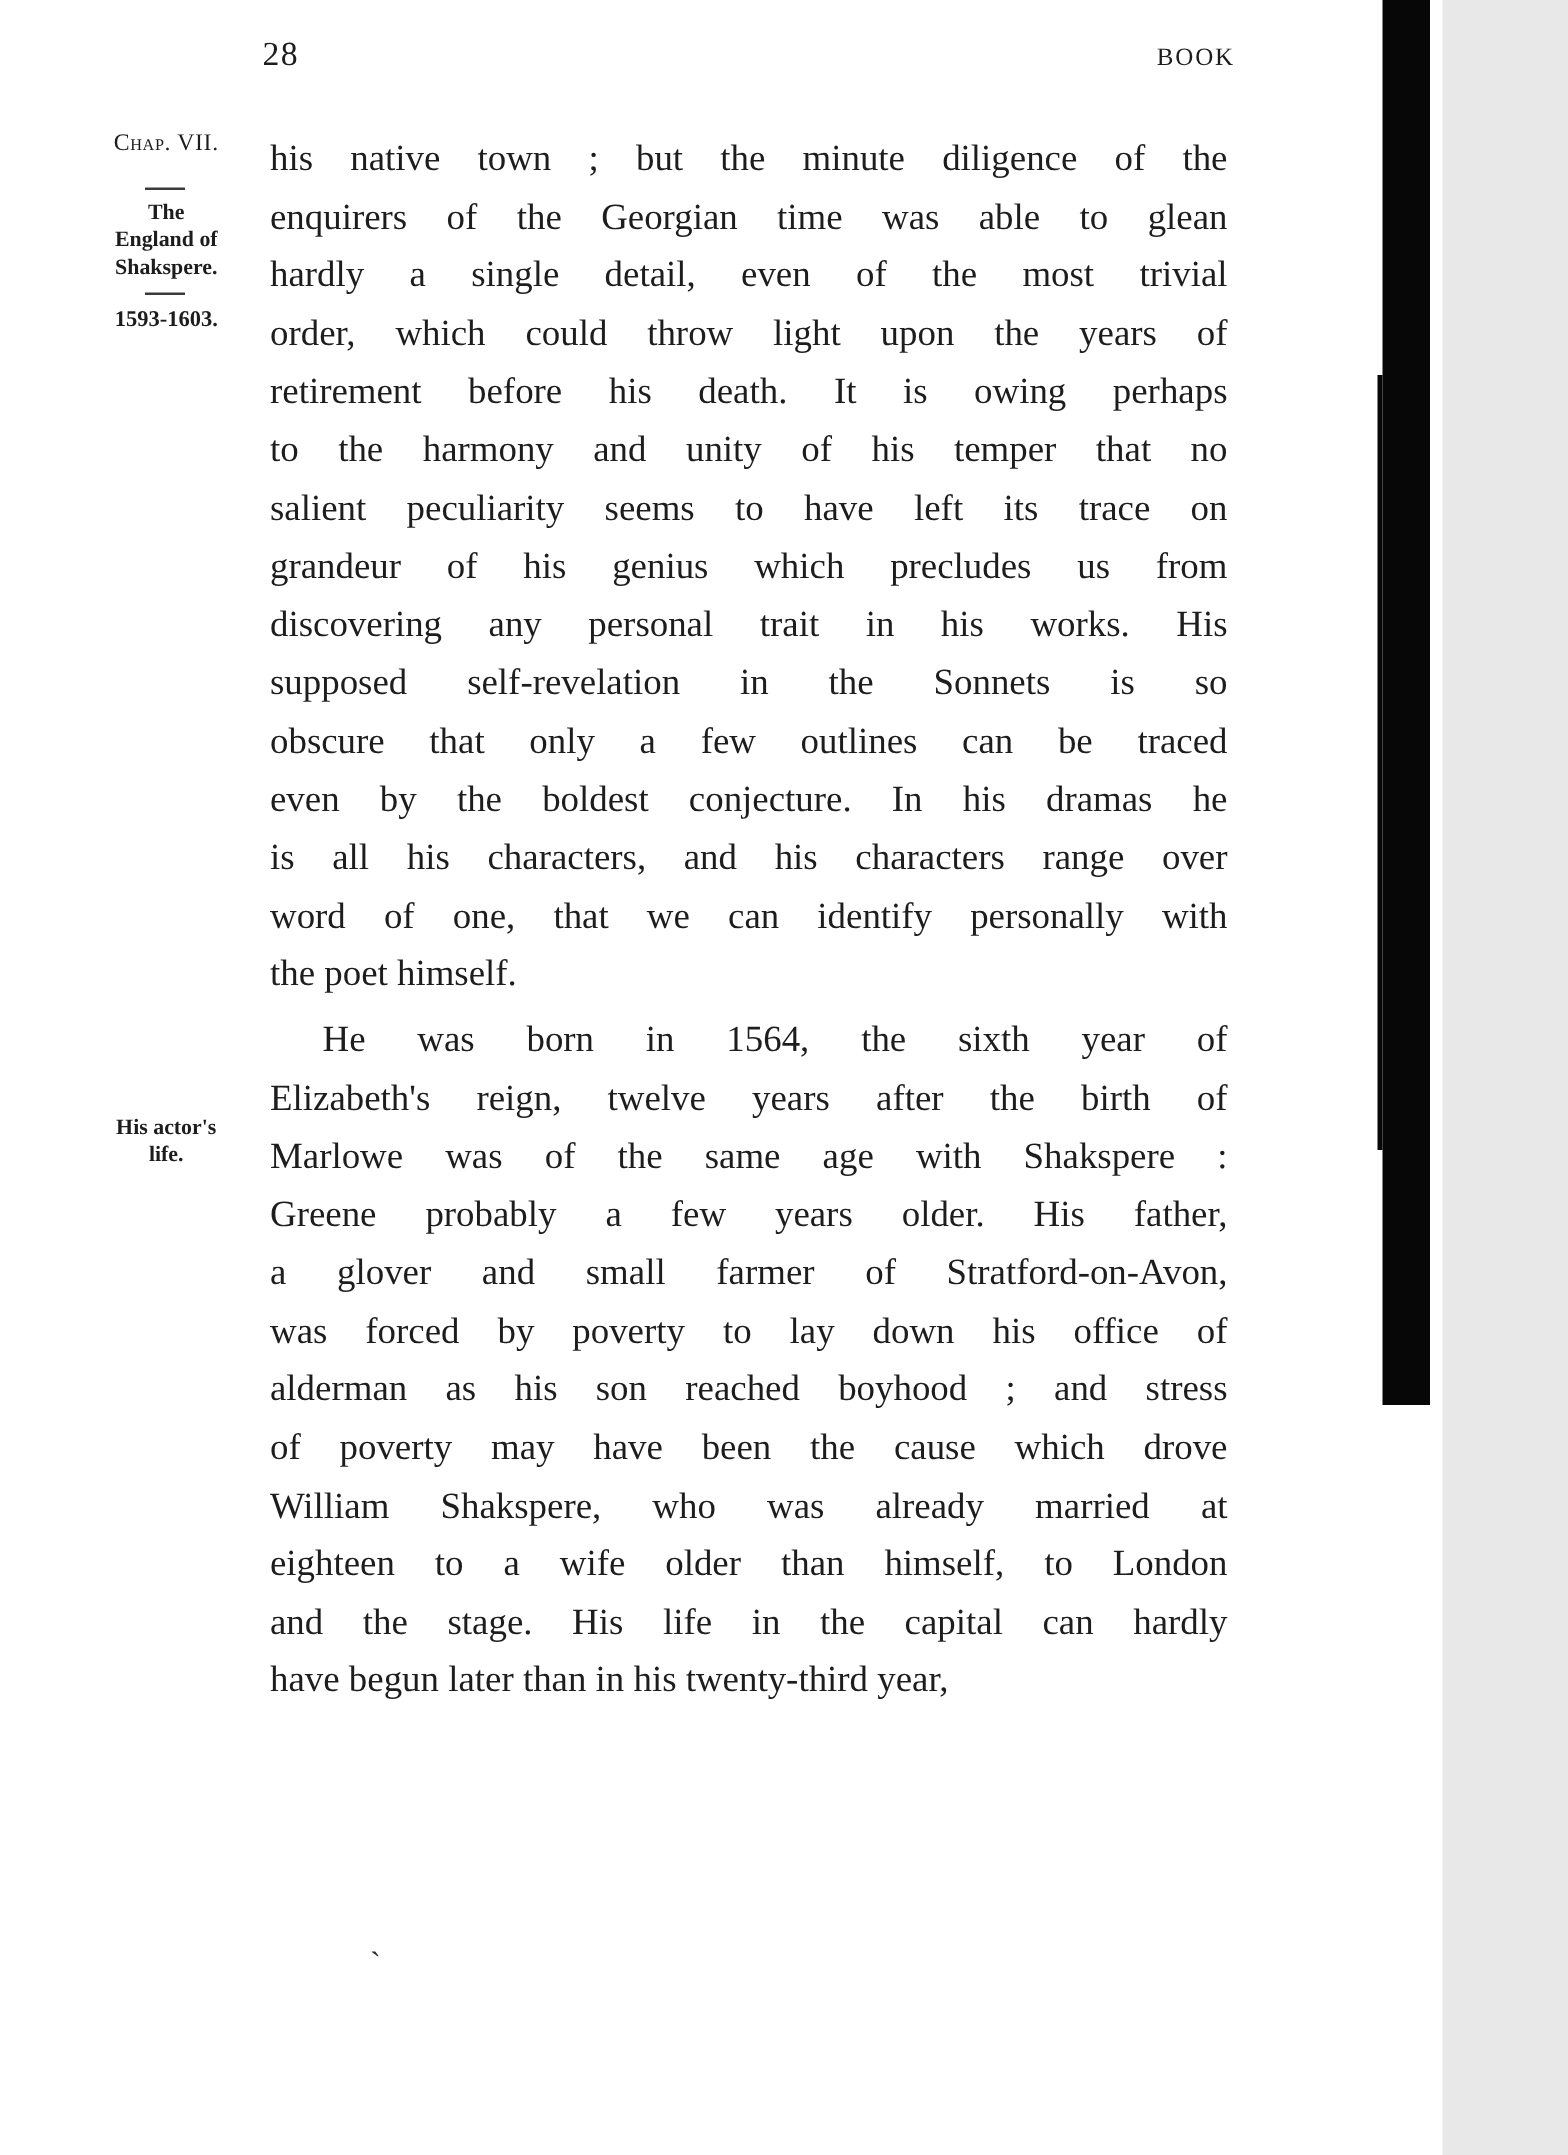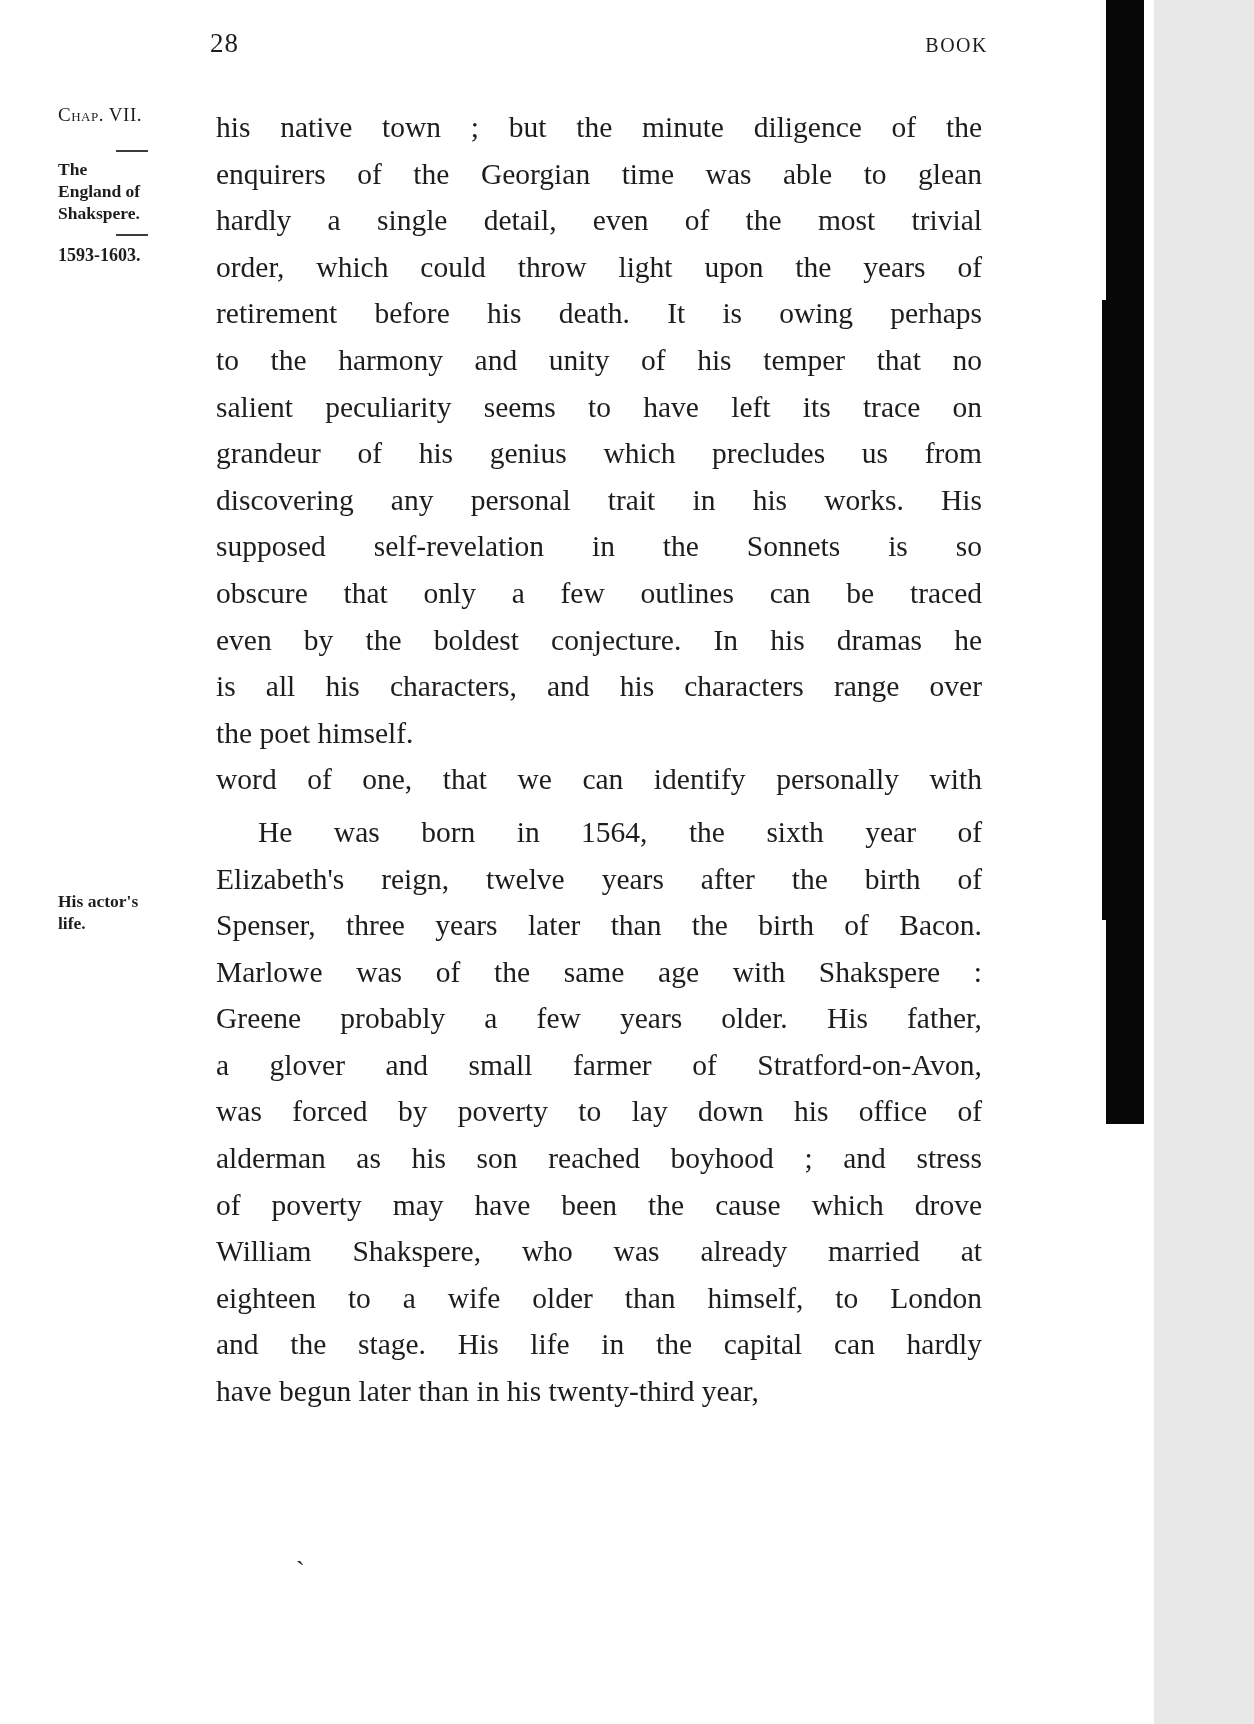--- a/index.html
+++ b/index.html
@@ -39,21 +39,21 @@
   .book-label {
     font-size: 20px;
     letter-spacing: 1.5px;
   }
 
   
   .margin-note {
     position: absolute;
     left: 58px;
     width: 150px;
-    text-align: left;
+    text-align: center;
     line-height: 22px;
   }
   .chapter-note {
     font-size: 19px;
     font-variant: small-caps;
     letter-spacing: 0.5px;
   }
   .margin-rule {
     position: absolute;
     left: 116px;
@@ -155,27 +155,26 @@
         <div class="line">order, which could throw light upon the years of</div>
         <div class="line">retirement before his death.  It is owing perhaps</div>
         <div class="line">to the harmony and unity of his temper that no</div>
         <div class="line">salient peculiarity seems to have left its trace on</div>
         <div class="line">grandeur of his genius which precludes us from</div>
         <div class="line">discovering any personal trait in his works.  His</div>
         <div class="line">supposed self-revelation in the Sonnets is so</div>
         <div class="line">obscure that only a few outlines can be traced</div>
         <div class="line">even by the boldest conjecture.  In his dramas he</div>
         <div class="line">is all his characters, and his characters range over</div>
+        <div class="line">word of one, that we can identify personally with</div>
         <div class="line last">the poet himself.</div>
-        <div class="line">word of one, that we can identify personally with</div>
       </div>
       <div class="paragraph">
         <div class="line indent">He was born in 1564, the sixth year of</div>
         <div class="line">Elizabeth's reign, twelve years after the birth of</div>
-        <div class="line">Spenser, three years later than the birth of Bacon.</div>
         <div class="line">Marlowe was of the same age with Shakspere :</div>
         <div class="line">Greene probably a few years older.  His father,</div>
         <div class="line">a glover and small farmer of Stratford-on-Avon,</div>
         <div class="line">was forced by poverty to lay down his office of</div>
         <div class="line">alderman as his son reached boyhood ; and stress</div>
         <div class="line">of poverty may have been the cause which drove</div>
         <div class="line">William Shakspere, who was already married at</div>
         <div class="line">eighteen to a wife older than himself, to London</div>
         <div class="line">and the stage.  His life in the capital can hardly</div>
         <div class="line last">have begun later than in his twenty-third year,</div>

